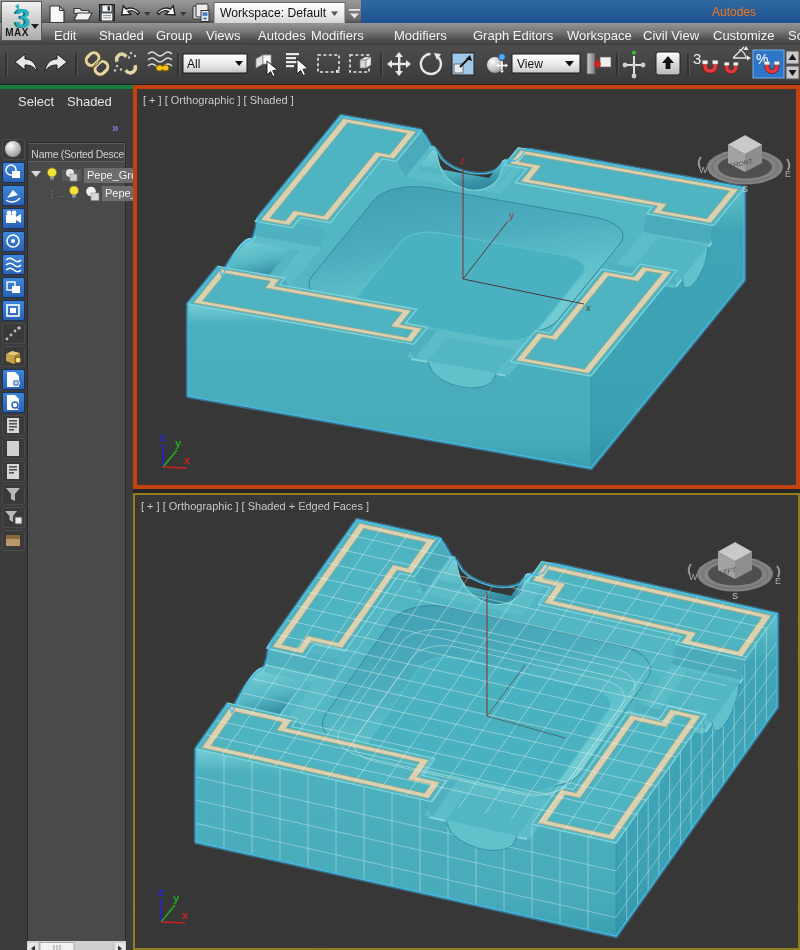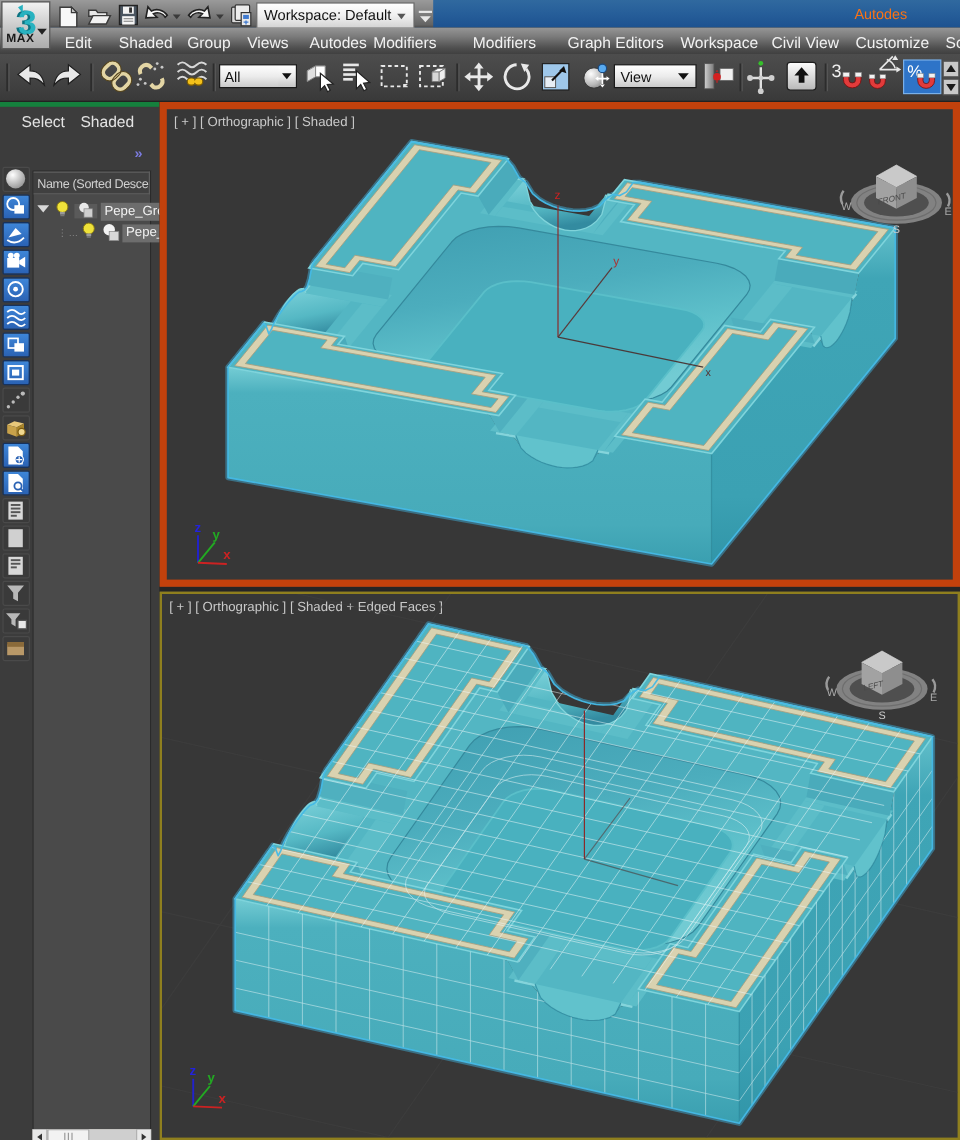--- a/index.html
+++ b/index.html
@@ -37,35 +37,35 @@
 
 
 #leftpanel { left:0; top:85px; width:133px; height:865px; background:#3c3c3c;
   border-top:4px solid #15803d; }
 #tabs { position:absolute; left:0; top:5px; width:133px; color:#e3e3e3; font-size:13px; }
 #chev { position:absolute; left:112px; top:32px; color:#7b7bdf; font-size:12px; font-weight:bold; }
 #treewrap { position:absolute; left:27px; top:53px; width:99px; height:851px;
   background:#4a4a4a; border:1px solid #2a2a2a; }
 #treehdr { position:absolute; left:0; top:0; width:97px; height:19px; background:#404040;
   border:1px solid #5e5e5e; border-left:none; color:#cfcfcf; font-size:10.5px;
-  padding:4px 0 0 3px; white-space:nowrap; overflow:hidden; letter-spacing:-0.3px;}
+  padding:4px 0 0 3px; white-space:nowrap; overflow:hidden; letter-spacing:-0.3px;text-align:right;}
 .trow { position:absolute; font-size:11px; color:#f2f2f2; white-space:nowrap; }
 .hl { background:#6d6d6d; padding:1px 3px 2px 3px; }
 #hscroll { position:absolute; left:27px; top:852px; width:99px; height:13px;
   background:#d4d0c8; }
 
 
 .sicon { position:absolute; left:2px; width:23px; height:21px; border-radius:2px; }
 .sb { background:linear-gradient(180deg,#3e86d8,#2a62b4); border:1px solid #16325e; }
 .sg { background:#3a3a3a; border:1px solid #4a4a4a; }
 
 
 #vpwrap { left:133px; top:85px; width:667px; height:865px; background:#252525; }
 #vptop { position:absolute; left:0; top:0; width:667px; height:404px; background:#373737;
-  border:6px solid #c2410c; }
+  border:4px solid #c2410c; }
 #vpbot { position:absolute; left:0; top:408px; width:667px; height:457px; background:#373737;
   border:2px solid #8f7f1e; }
 .vplabel { position:absolute; left:6px; top:5px; color:#c9c9c9; font-size:11px; }
 </style>
 </head>
 <body>
 <div id="root">
   <div class="abs" id="titlebar"></div>
   <div class="abs" id="qat"></div>
   <div class="abs" id="apptitle">Autodes</div>

